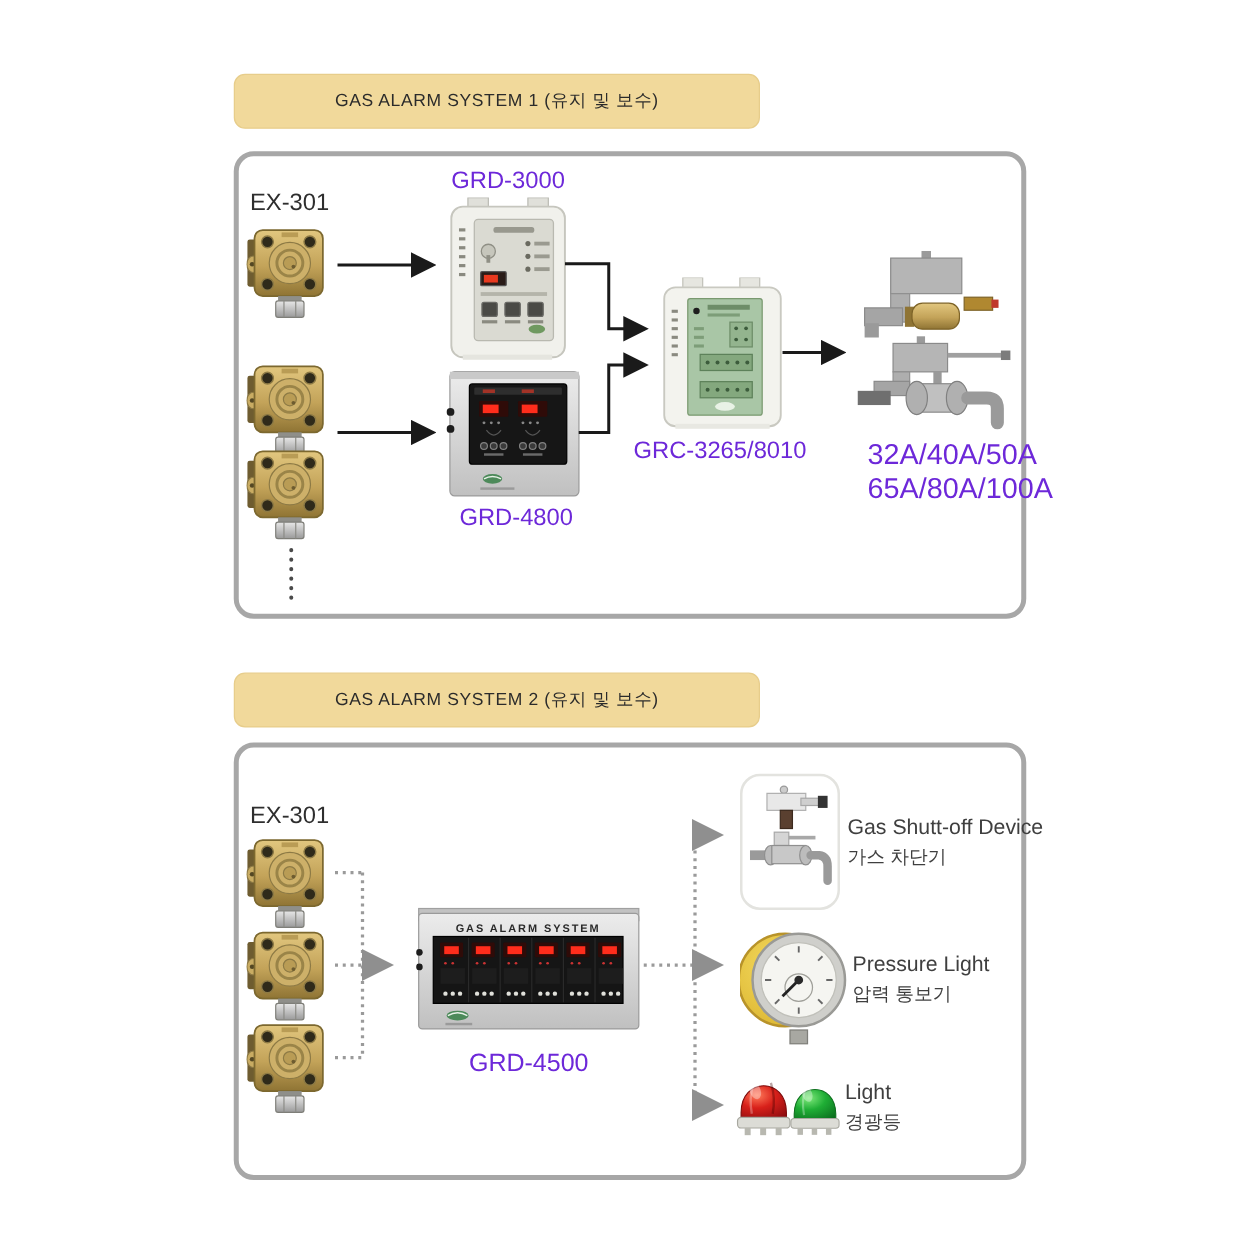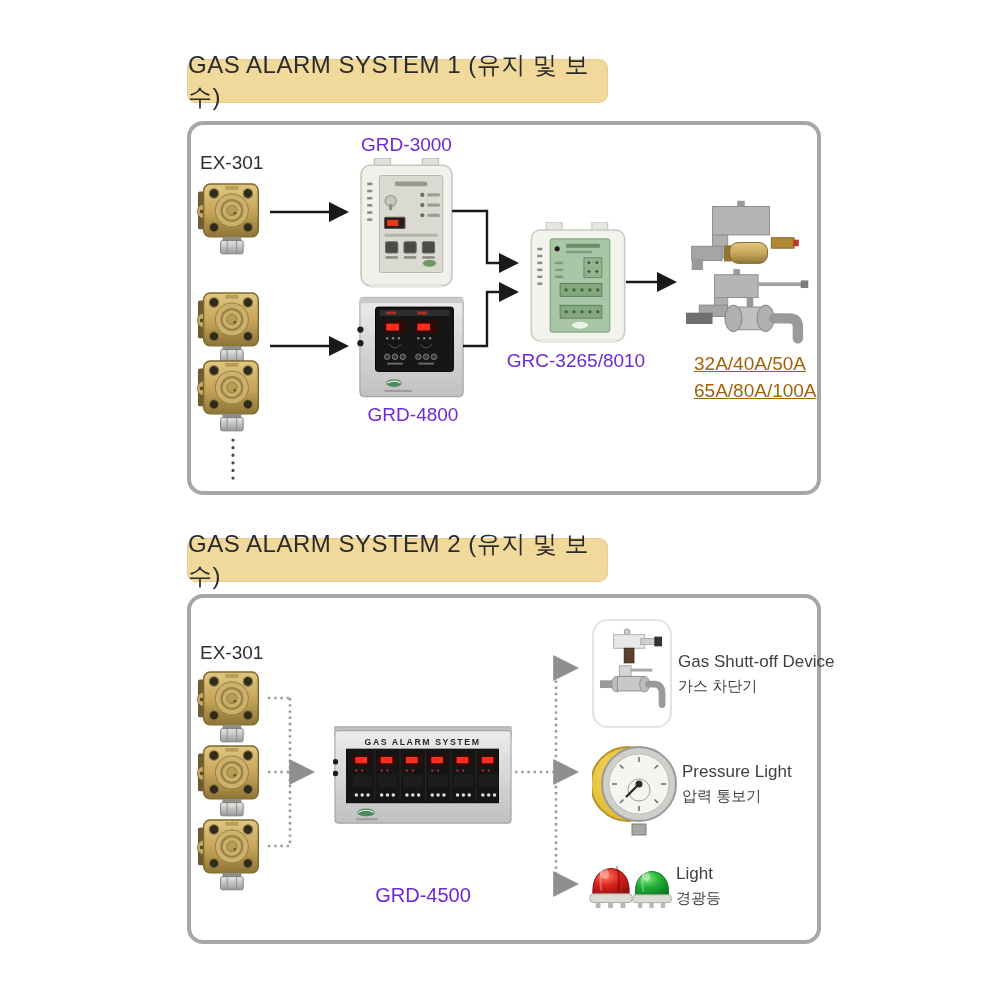--- a/index.html
+++ b/index.html
@@ -2,26 +2,26 @@
 <html><head>
 <meta charset="utf-8">
 <style>
   html,body{margin:0;padding:0;background:#ffffff;}
   #page{position:relative;width:1000px;height:1000px;background:#ffffff;overflow:hidden;
         font-family:"Liberation Sans","DejaVu Sans",sans-serif;color:#2e2e2e;}
   .abs{position:absolute;}
   .header-badge{position:absolute;left:187px;width:419px;height:42px;
         background:#f1d99b;border:1px solid #e7cd8b;border-radius:9px;
         display:flex;align-items:center;justify-content:center;
-        font-size:24px;font-weight:500;color:#2b2b2b;letter-spacing:.5px;}
+        font-size:14px;font-weight:500;color:#2b2b2b;letter-spacing:.5px;}
   .diagram-box{position:absolute;left:187px;width:626px;
         border:4px solid #a7a7a7;border-radius:16px;background:#ffffff;}
   .device-label{position:absolute;font-size:19px;color:#6d28d9;text-align:center;}
   .left-label{position:absolute;font-size:19px;color:#2e2e2e;text-align:left;}
-  .size-label{position:absolute;font-size:19px;line-height:27px;color:#a16207;text-decoration:underline;}
+  .size-label{position:absolute;font-size:23px;line-height:27px;color:#6d28d9;}
   .out-label{position:absolute;font-size:17px;line-height:24px;color:#3f3f3f;}
   .out-label .ko{font-size:15px;}
   .sensor{width:66px;height:76px;display:block;}
   .outline-card{position:absolute;border:2px solid #e3e3df;border-radius:16px;
         display:flex;align-items:center;justify-content:center;background:#fff;}
   svg{display:block;}
 </style>
 </head>
 <body>
 
@@ -364,21 +364,21 @@
           <circle cx="140" cy="74" r="1.8"></circle>
         <circle cx="154" cy="74" r="1.8"></circle>
           <circle cx="160" cy="74" r="1.8"></circle>
           <circle cx="166" cy="74" r="1.8"></circle>
       </g>
       <ellipse cx="34" cy="92" rx="9" ry="4" fill="#4d8a5a"></ellipse>
       <path d="M26,92 q8,-4.5 16,0" stroke="#e8f2e8" fill="none" stroke-width="1.2"></path>
       <rect x="24" y="98" width="22" height="2" fill="#9a9a9a"></rect>
     </svg>
   </div>
-  <div class="device-label" style="left:353px;top:840px;width:140px;font-size:20px;margin-top:44px;">GRD-4500</div>
+  <div class="device-label" style="left:353px;top:840px;width:140px;font-size:20px;">GRD-4500</div>
 
   <div class="outline-card" style="left:592px;top:619px;width:76px;height:105px;">
     <svg width="68" height="97" viewBox="0 0 70 100">
       <circle cx="30" cy="7" r="3" fill="#cccccc" stroke="#9a9a9a"></circle>
       <rect x="16" y="10" width="32" height="14" fill="#e8e8e8" stroke="#b0b0b0"></rect>
       <rect x="44" y="14" width="16" height="6" fill="#cfcfcf" stroke="#a8a8a8"></rect>
       <rect x="58" y="12" width="8" height="10" fill="#333"></rect>
       <rect x="27" y="24" width="10" height="15" fill="#5a4030" stroke="#3c2a1e"></rect>
       <rect x="22" y="42" width="12" height="11" fill="#d5d5d5" stroke="#a8a8a8"></rect>
       <rect x="34" y="45" width="22" height="3" fill="#a8a8a8"></rect>

